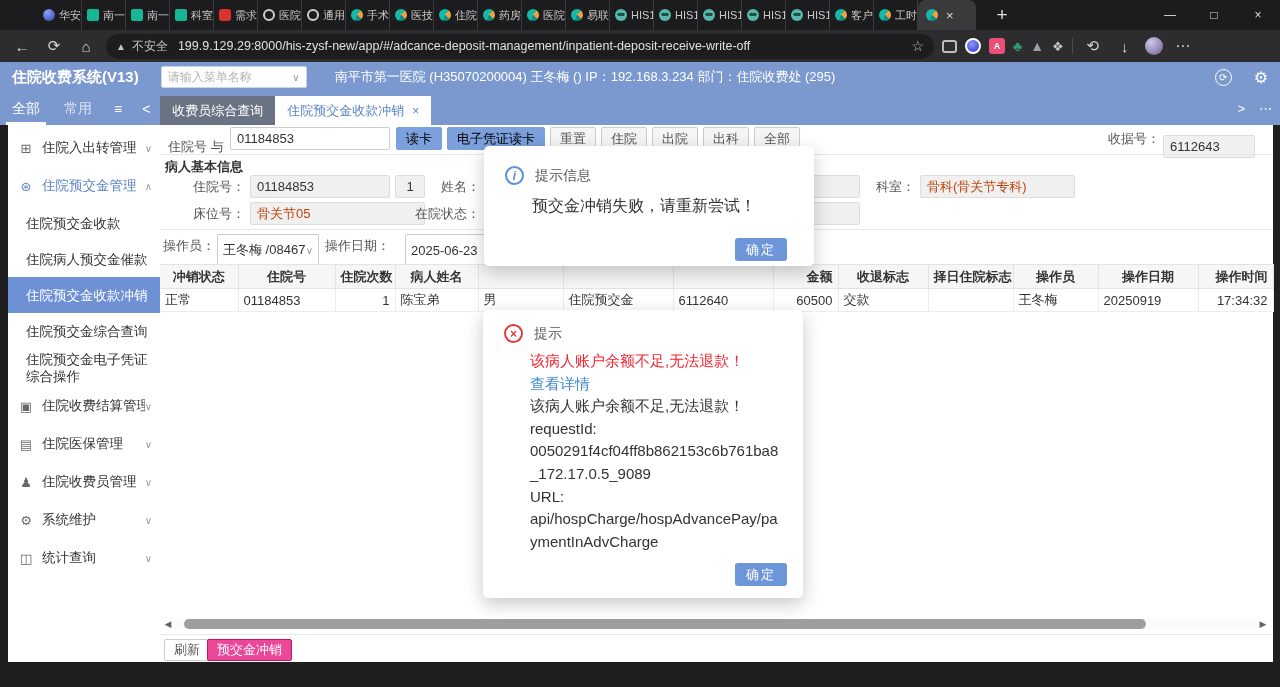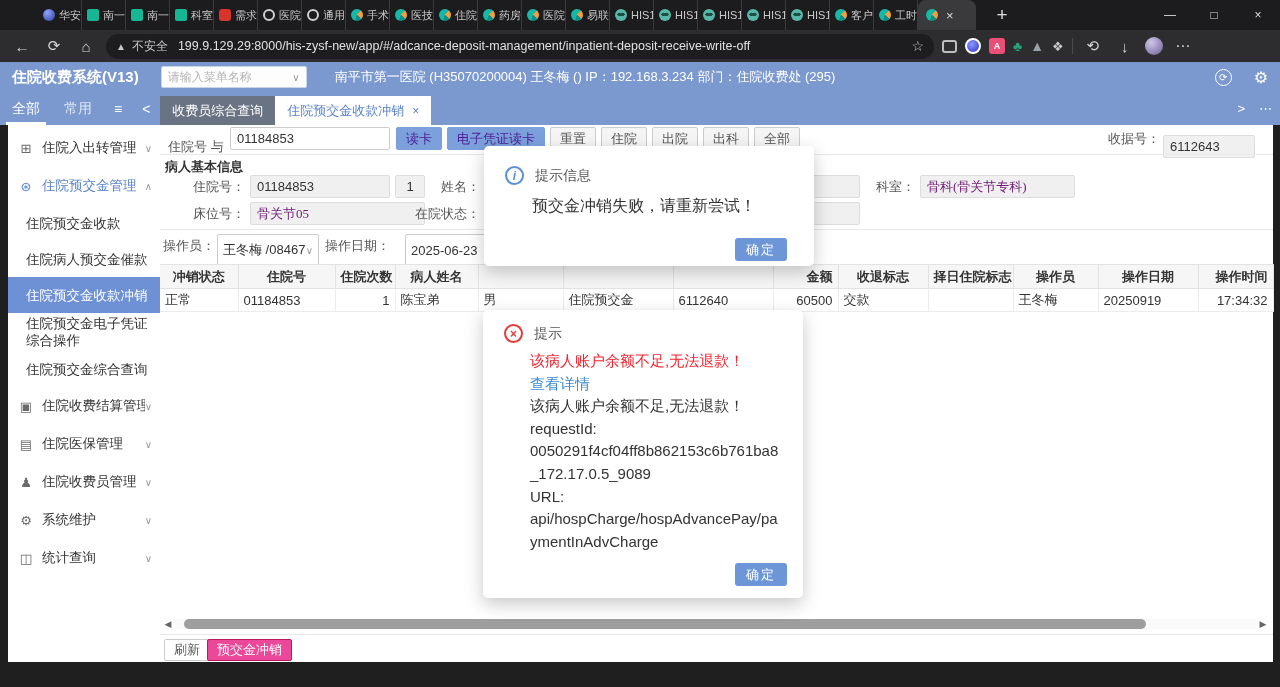--- a/index.html
+++ b/index.html
@@ -89,25 +89,25 @@
   .schild.sel { background:#6e91d6; color:#fff; }
 
   .content { position:relative; width:1113px; background:#fff; flex:none; font-size:13px; color:#333; }
   .abs { position:absolute; }
   .sepline { position:absolute; left:0; right:0; height:1px; background:#e8e8e8; }
 
   
   .flabel { color:#555; font-size:13px; line-height:23px; white-space:nowrap; }
   .tin { height:23px; border:1px solid #ccc; border-radius:2px; font-size:13px; color:#333; padding:0 6px; outline:none; width:100%; }
   .tin.gray { background:#f0f0f0; border-color:#ddd; }
-  .tin.redtxt { color:#701a75;font-family:Liberation Serif, serif; }
+  .tin.redtxt { color:#c2410c; }
   .qbtns { position:absolute; left:236px; top:0; display:flex; gap:5px; }
   .qbtn { height:23px; padding:0 9px; font-size:13px; border-radius:2px; border:1px solid #ccc; background:#f5f5f5;
           color:#555; display:flex; align-items:center; cursor:pointer; white-space:nowrap; }
-  .qbtn.primary { background:#7ba0dc; border-color:#7ba0dc; color:#4c1d95; }
+  .qbtn.primary { background:#7ba0dc; border-color:#7ba0dc; color:#000000; }
 
   .sec-title { font-weight:bold; color:#333; font-size:13px; }
   .rlabel { text-align:right; color:#555; font-size:13px; line-height:23px; white-space:nowrap; }
   .selbox { height:32px; border:1px solid #ccc; border-radius:2px; display:flex; align-items:center; padding:0 5px;
             font-size:13px; color:#333; background:#fff; cursor:pointer; }
   .selbox .sa { margin-left:auto; color:#999; font-size:10px; }
 
   
   .grid { border-collapse:collapse; table-layout:fixed; width:1113px; font-size:13px; }
   .grid th { background:#f6f6f6; border:1px solid #e3e3e3; border-width:1px 1px 1px 0; font-weight:bold; color:#333;
@@ -315,22 +315,22 @@
           <span class="gc">∨</span>
         </div>
         <div class="sgroup open">
           <span class="gi">⊛</span>
           <span class="gl">住院预交金管理</span>
           <span class="gc">∧</span>
         </div>
         <div class="schild">住院预交金收款</div>
         <div class="schild">住院病人预交金催款</div>
         <div class="schild sel">住院预交金收款冲销</div>
+        <div class="schild">住院预交金综合查询</div>
         <div class="schild">住院预交金电子凭证综合操作</div>
-        <div class="schild">住院预交金综合查询</div>
         <div class="sgroup">
           <span class="gi">▣</span>
           <span class="gl">住院收费结算管理</span>
           <span class="gc">∨</span>
         </div>
         <div class="sgroup">
           <span class="gi">▤</span>
           <span class="gl">住院医保管理</span>
           <span class="gc">∨</span>
         </div>

